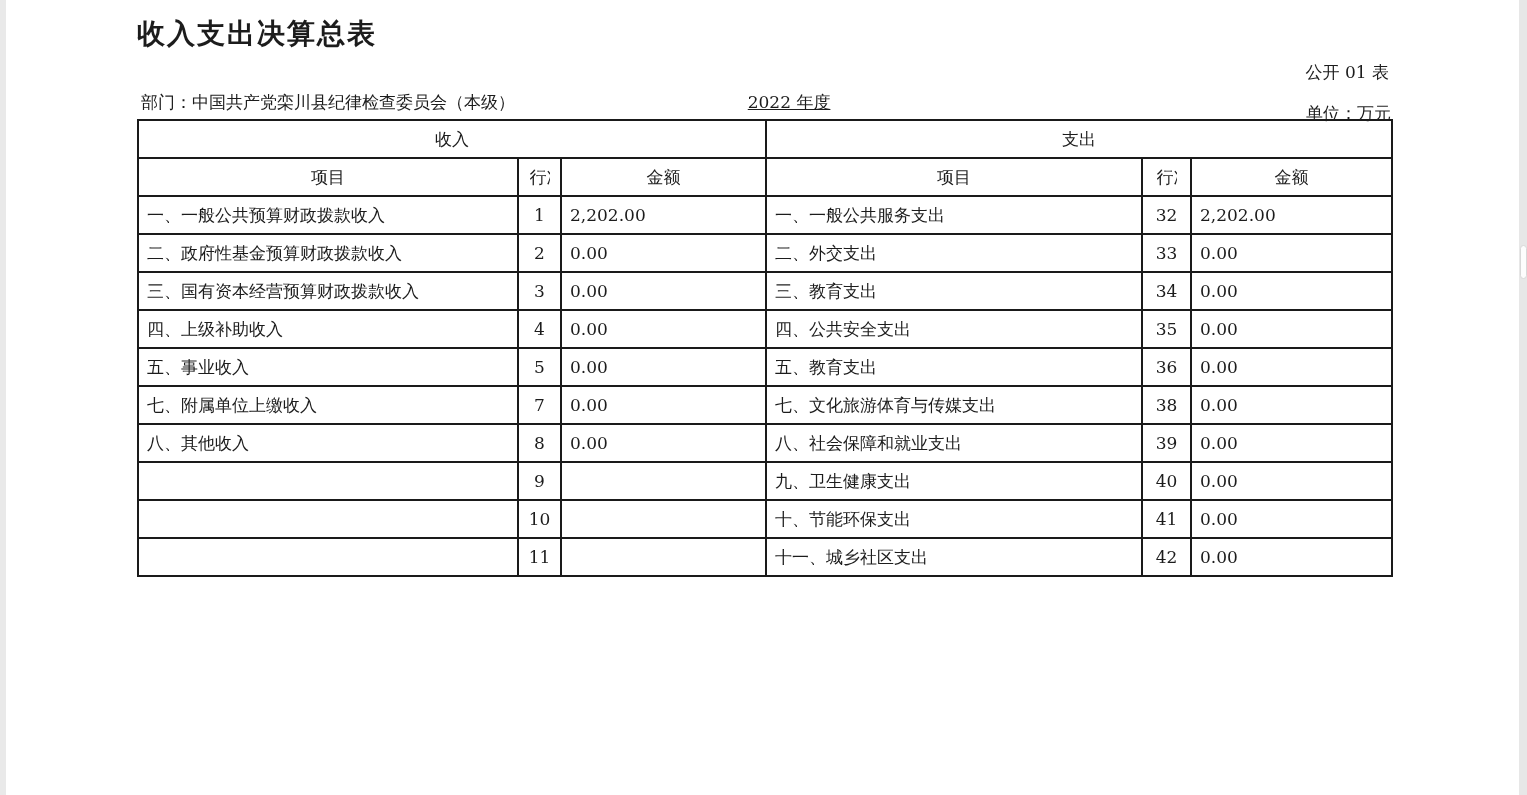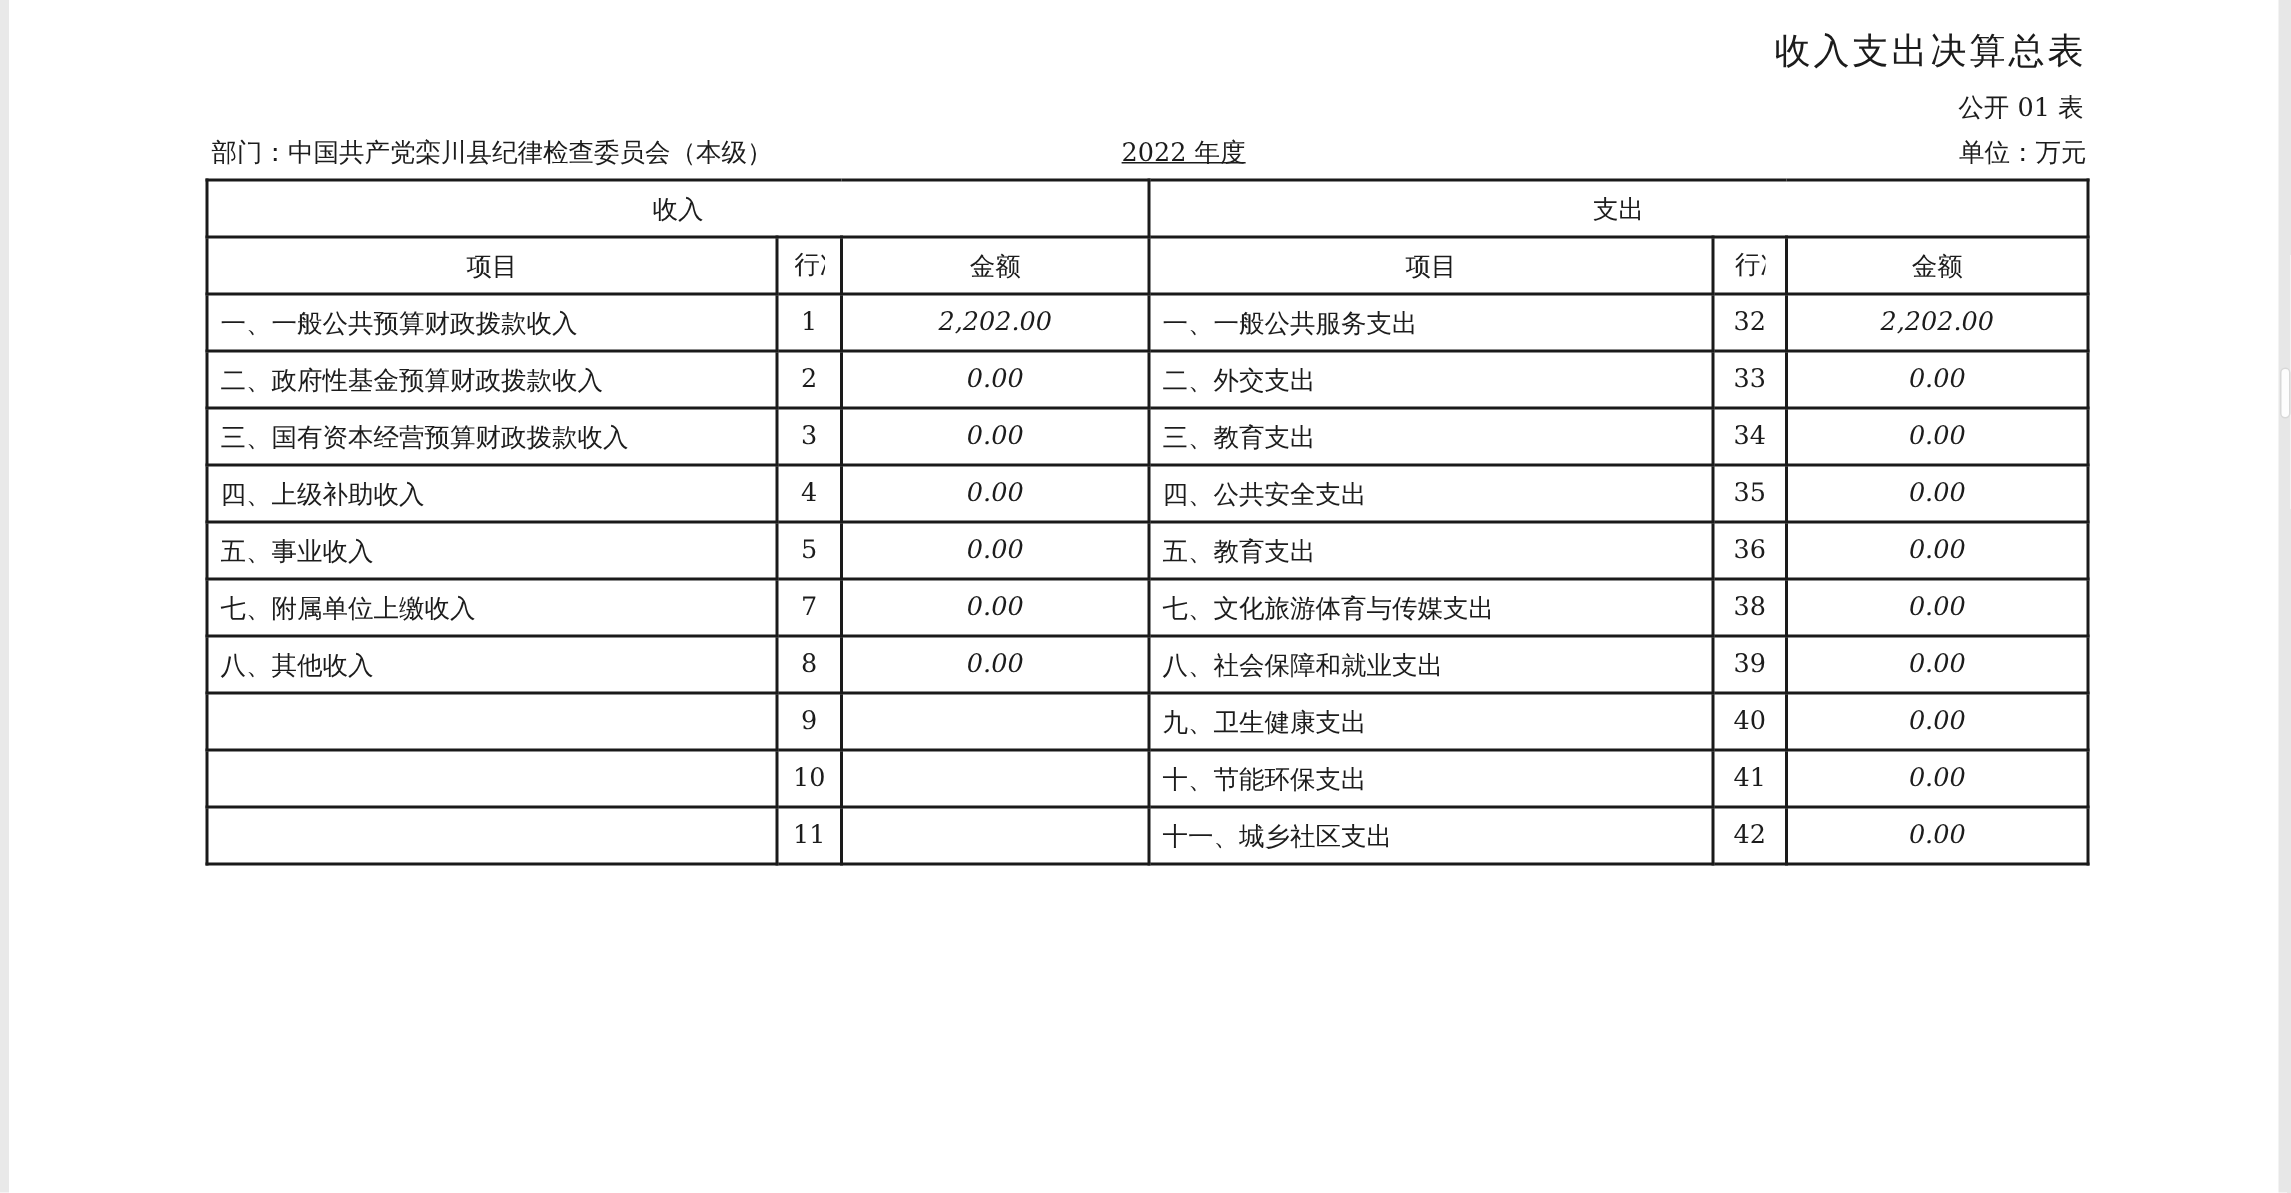--- a/index.html
+++ b/index.html
@@ -21,60 +21,60 @@
   }
   .scrollbar-thumb {
     position:absolute; right:0px; top:245px; width:7px; height:34px;
     background:#fdfdfd; border:1px solid #d8d8d8; border-radius:4px;
   }
   .content {
     position:absolute; left:137px; top:0; width:1254px;
   }
   .doc-title {
     margin-top:14px;
-    text-align:right;
-    font-size:24px;
-    font-weight:normal;
+    text-align:left;
+    font-size:28px;
+    font-weight:bold;
     letter-spacing:2px;
     line-height:40px;
   }
   .code-line {
     margin-top:8px;
     text-align:right;
     font-size:17px;
     line-height:20px;
     padding-right:2px;
   }
   .meta-line {
     position:relative;
     margin-top:8px;
     height:24px;
     font-size:17px;
     line-height:24px;
   }
   .meta-dept { position:absolute; left:4px; }
   .meta-year { position:absolute; left:52%; transform:translateX(-50%);text-decoration:underline; }
-  .meta-unit { position:absolute; right:0; }
+  .meta-unit { position:absolute; right:0;margin-top:11px; }
   table.fiscal {
     margin-top:5px;
     width:1254px;
     border-collapse:collapse;
     table-layout:fixed;
   }
   table.fiscal td {
     border:2px solid #1a1a1a;
     height:38px;
     font-size:17px;
     padding:0 8px;
     overflow:hidden;
     white-space:nowrap;
     background:#fff;
   }
   td.c   { text-align:center; }
-  td.amt { text-align:center;font-style:italic; }
+  td.amt { text-align:left; }
   td.rn  { text-align:center; padding:0; }
   .vhead {
     width:20px; height:34px;
     margin:0 auto;
     padding-top:3px;
     line-height:29px;
     overflow:hidden;
     text-align:center;
     word-break:break-all;
   }

